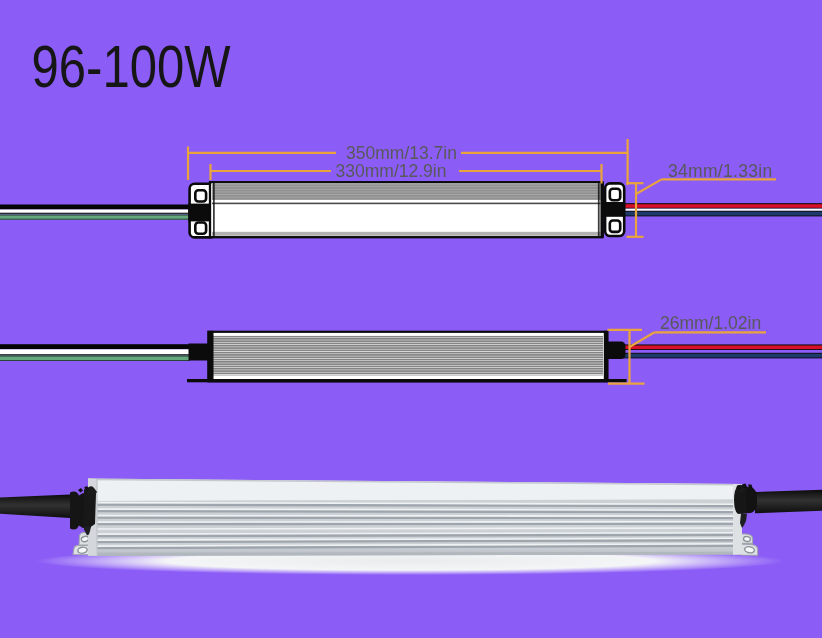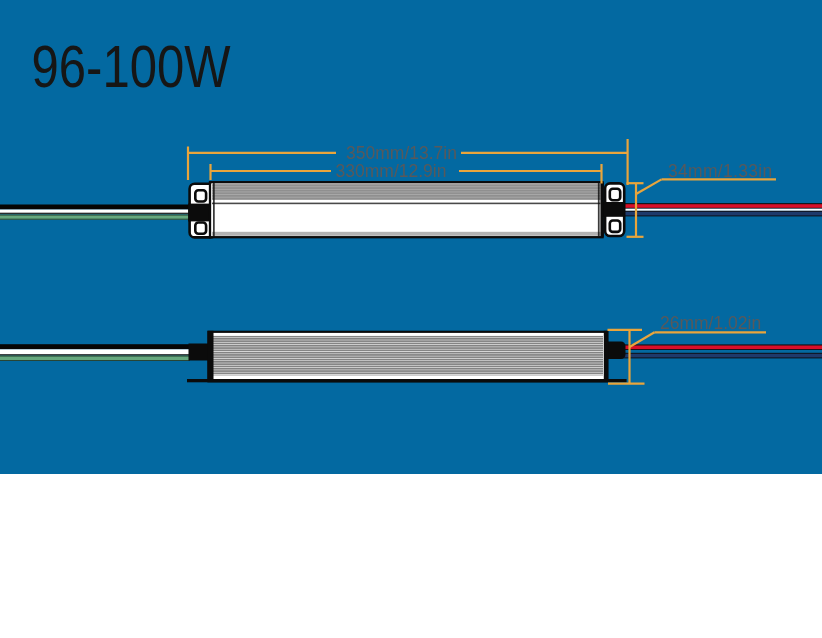--- a/index.html
+++ b/index.html
@@ -1,16 +1,16 @@
 <!DOCTYPE html>
 <html><head>
 <meta charset="utf-8">
 <style>
   html,body{margin:0;padding:0;background:#ffffff;}
-  #stage{position:relative;width:822px;height:474px;overflow:hidden;background:#0369a1;
+  #stage{position:relative;width:822px;height:638px;overflow:hidden;background:#8b5cf6;
          font-family:"Liberation Sans", sans-serif;}
   svg{display:block;}
 </style>
 </head>
 <body>
 <div id="stage">
 <svg width="822" height="638" viewBox="0 0 822 638">
   <defs>
     <pattern id="hatchTop" width="4" height="2.6" patternUnits="userSpaceOnUse">
       <rect width="4" height="2.6" fill="#8f8f8f"></rect>

